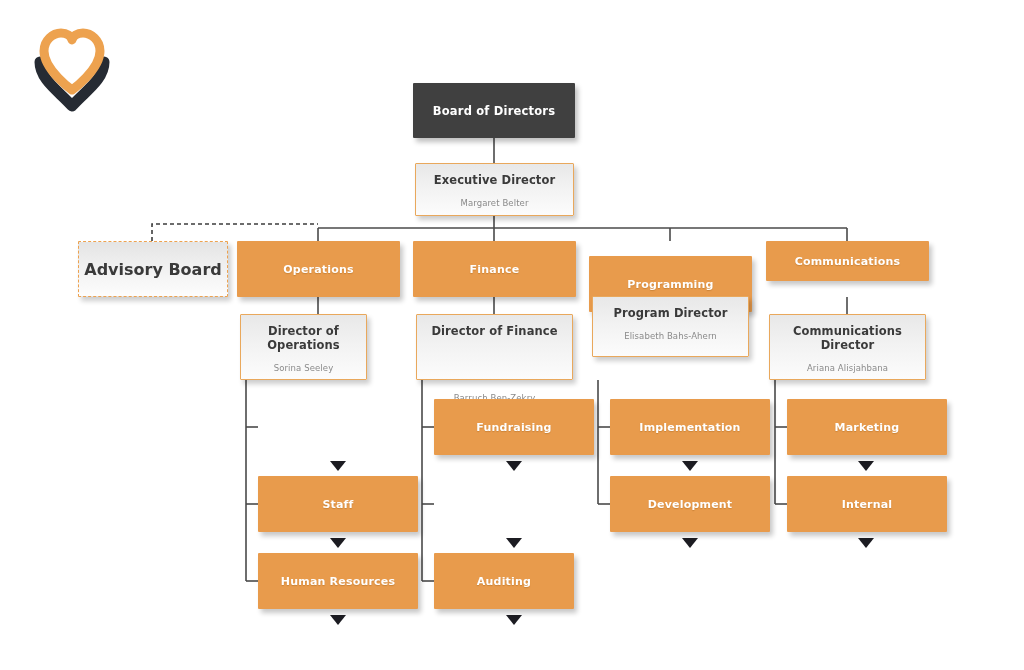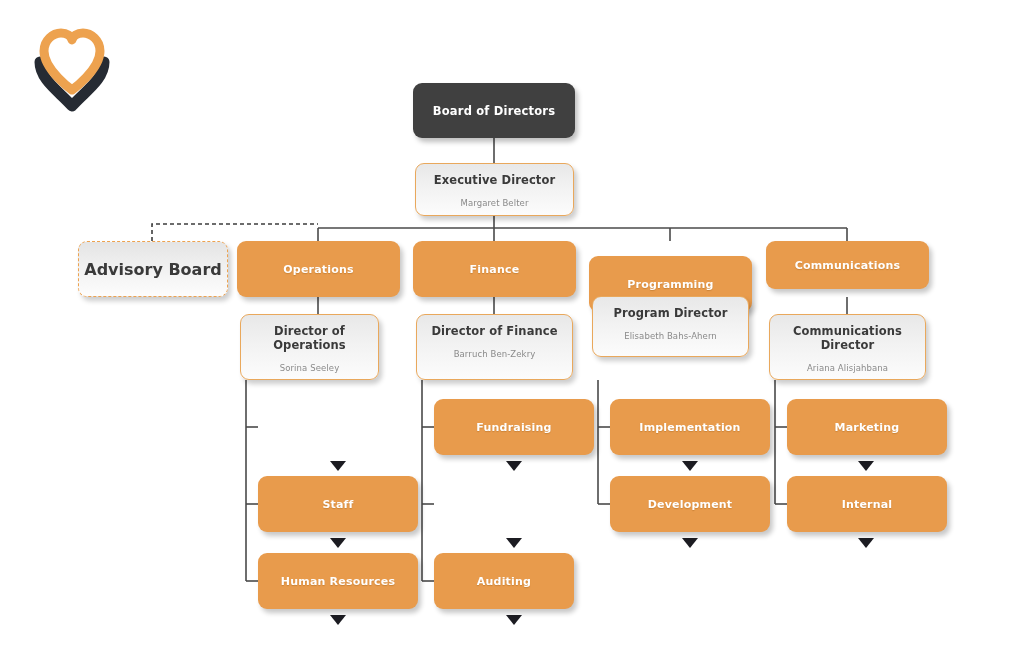--- a/index.html
+++ b/index.html
@@ -37,21 +37,21 @@
     position: absolute;
     left: 0; top: 0;
     width: 1024px; height: 670px;
     pointer-events: none;
   }
 
   
   .node {
     position: absolute;
     box-sizing: border-box;
-    border-radius: 9px;
+    border-radius: 1px;
     display: flex;
     flex-direction: column;
     align-items: center;
     justify-content: center;
     text-align: center;
   }
 
   
   .node.orange {
     background: #e89b4c;
@@ -204,35 +204,35 @@
     <span class="subtitle">Margaret Belter</span>
   </div>
 
   <div class="node dashed" style="left:78px; top:241px; width:150px; height:56px;">
     <span class="title">Advisory Board</span>
   </div>
 
   <div class="node orange" style="left:237px; top:241px; width:163px; height:56px;">
     <span class="title">Operations</span>
   </div>
-  <div class="node person" style="left:240px; top:314px; width:139px; height:66px;align-items:center;">
+  <div class="node person" style="left:240px; top:314px; width:127px; height:66px;align-items:center;">
     <span class="title">Director of Operations</span>
     <span class="subtitle">Sorina Seeley</span>
   </div>
   <div class="node orange" style="left:258px; top:476px; width:160px; height:56px;">
     <span class="title">Staff</span>
   </div>
   <div class="node orange" style="left:258px; top:553px; width:160px; height:56px;">
     <span class="title">Human Resources</span>
   </div>
 
   <div class="node orange" style="left:413px; top:241px; width:163px; height:56px;">
     <span class="title">Finance</span>
   </div>
-  <div class="node person" style="left:416px; top:314px; width:157px; height:66px;">
+  <div class="node person" style="left:416px; top:314px; width:157px; height:66px;gap:44px;">
     <span class="title">Director of Finance</span>
     <span class="subtitle">Barruch Ben-Zekry</span>
   </div>
   <div class="node orange" style="left:434px; top:399px; width:160px; height:56px;text-align:center;">
     <span class="title">Fundraising</span>
   </div>
   <div class="node orange" style="left:434px; top:553px; width:140px; height:56px;">
     <span class="title">Auditing</span>
   </div>
 
@@ -243,21 +243,21 @@
     <span class="title">Program Director</span>
     <span class="subtitle">Elisabeth Bahs-Ahern</span>
   </div>
   <div class="node orange" style="left:610px; top:399px; width:160px; height:56px;">
     <span class="title">Implementation</span>
   </div>
   <div class="node orange" style="left:610px; top:476px; width:160px; height:56px;">
     <span class="title">Development</span>
   </div>
 
-  <div class="node orange" style="left:766px; top:241px; width:163px; height:48px;">
+  <div class="node orange" style="left:766px; top:241px; width:163px; height:40px;">
     <span class="title">Communications</span>
   </div>
   <div class="node person" style="left:769px; top:314px; width:157px; height:66px;">
     <span class="title">Communications Director</span>
     <span class="subtitle">Ariana Alisjahbana</span>
   </div>
   <div class="node orange" style="left:787px; top:399px; width:160px; height:56px;">
     <span class="title">Marketing</span>
   </div>
   <div class="node orange" style="left:787px; top:476px; width:160px; height:56px;">

